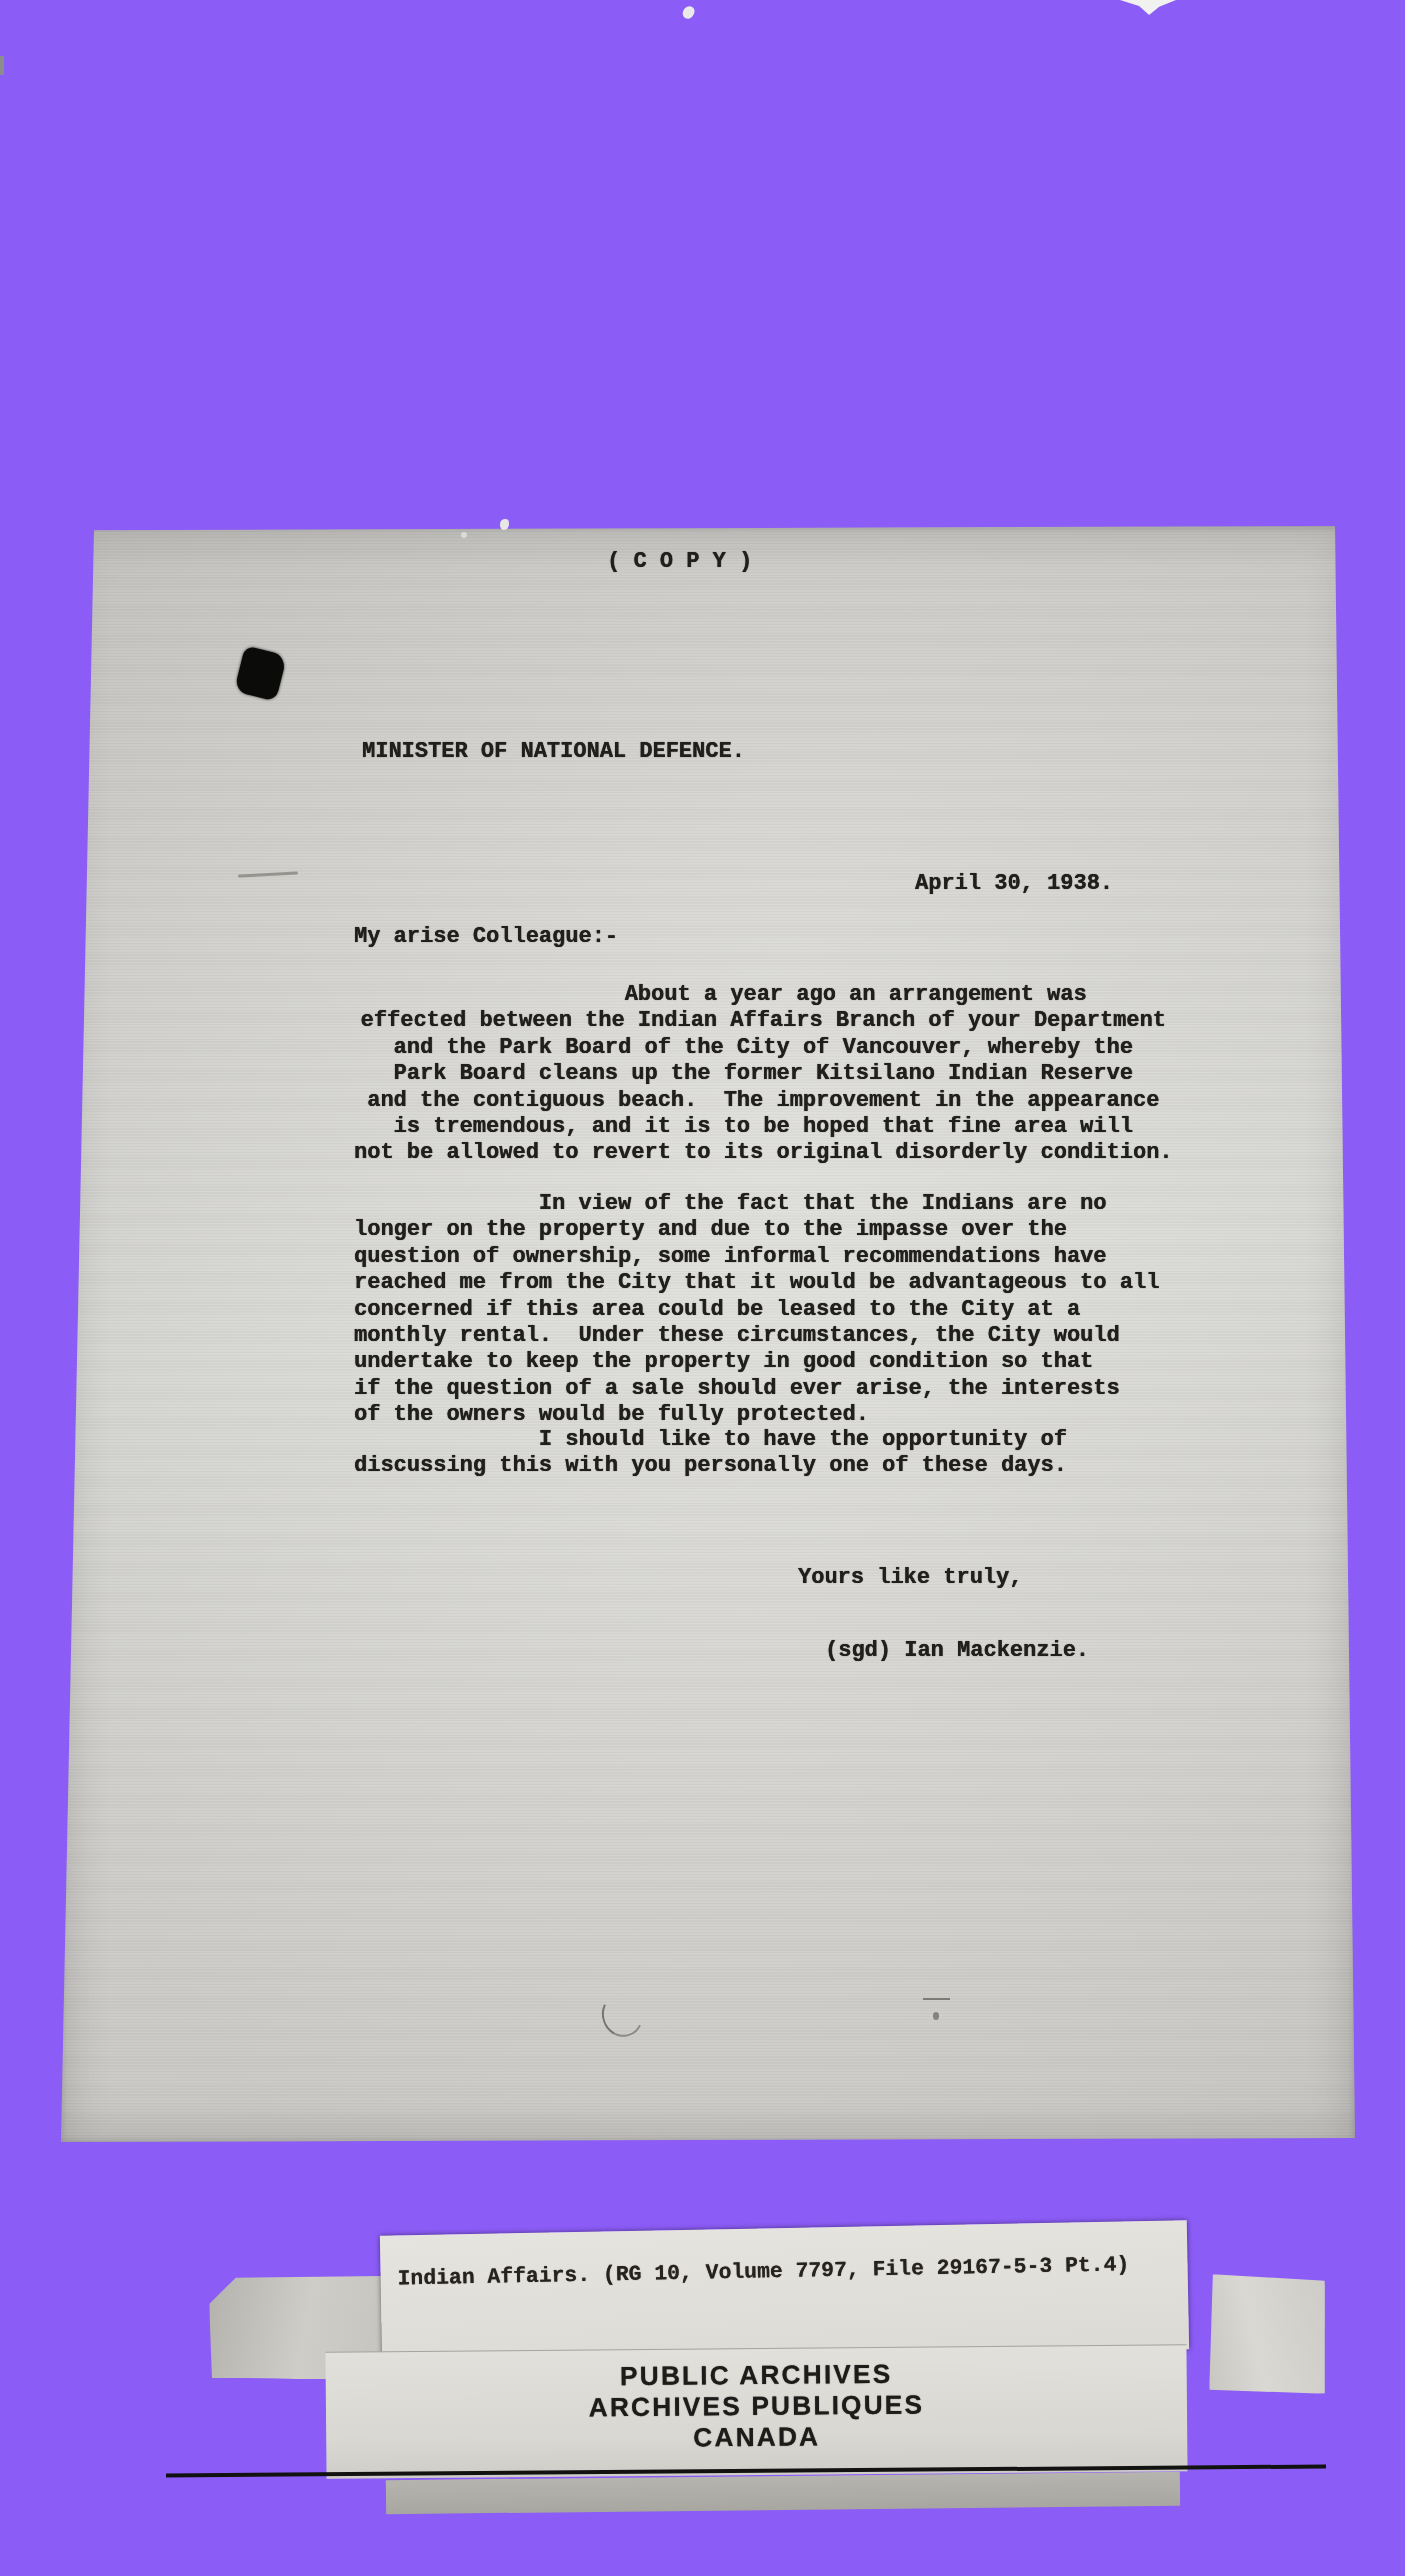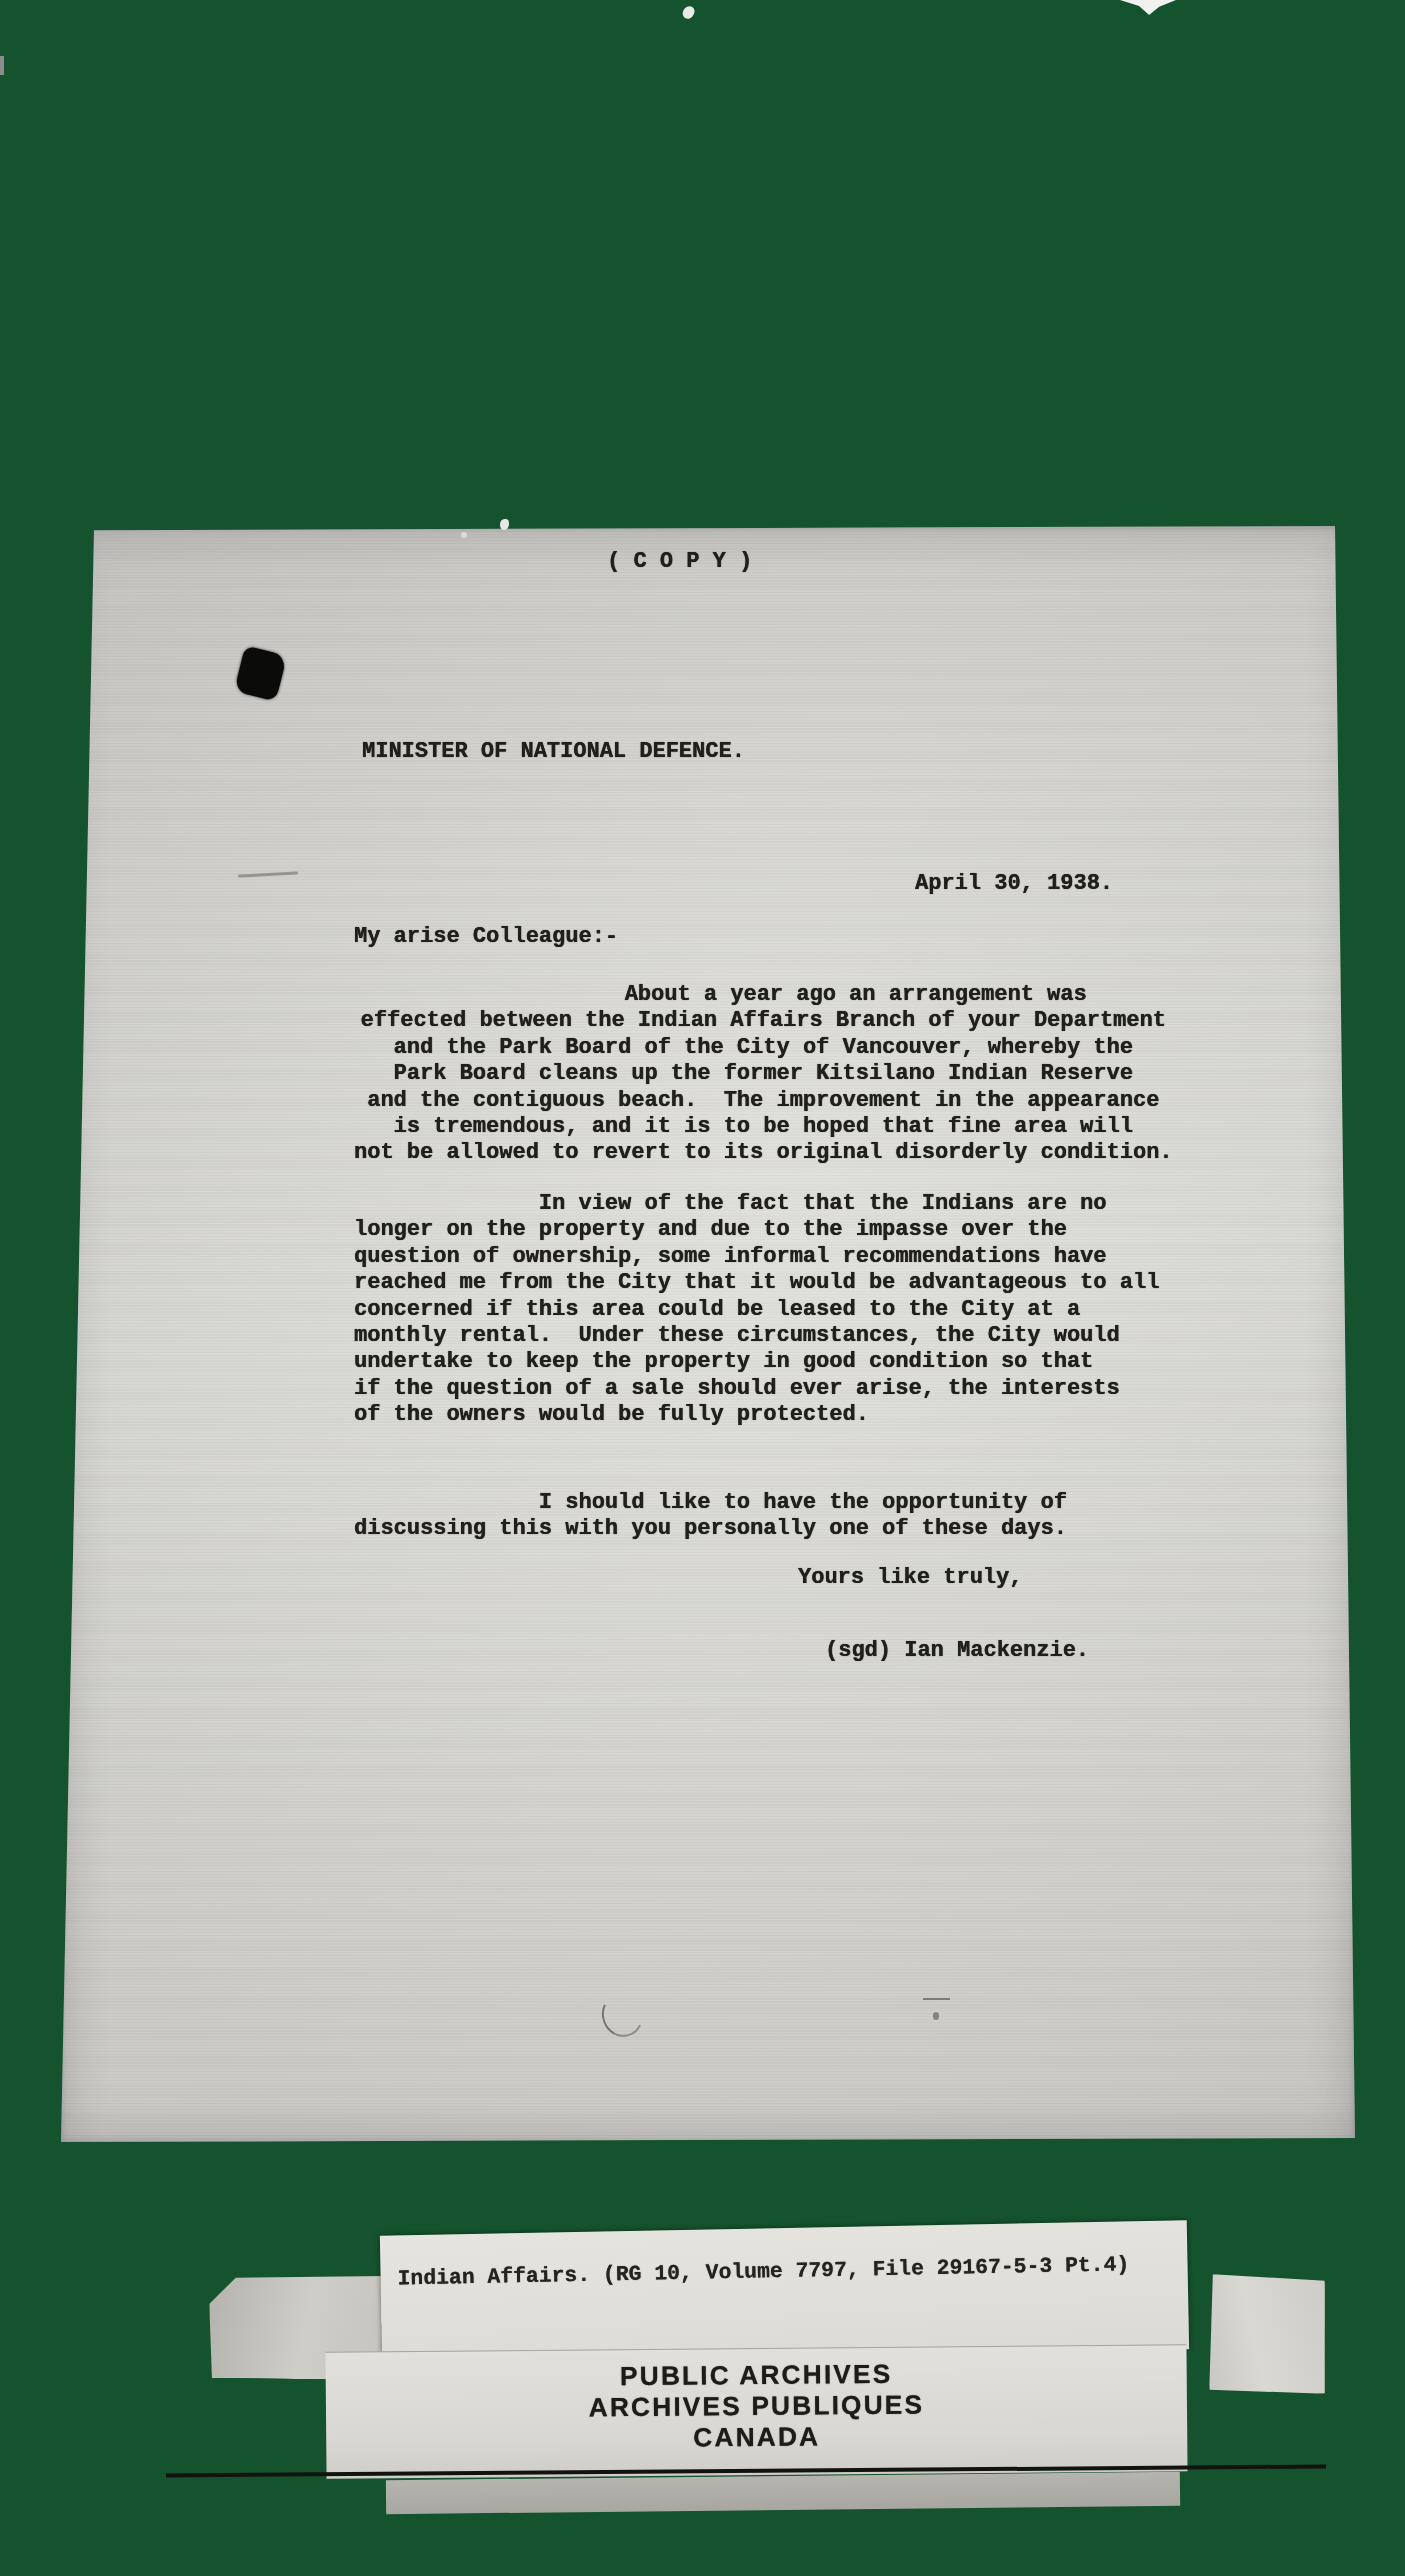--- a/index.html
+++ b/index.html
@@ -3,21 +3,21 @@
 <meta charset="utf-8">
 <style>
   html, body {
     margin: 0; padding: 0;
     width: 1405px; height: 2576px;
     background: #000;
     overflow: hidden;
     position: relative;
     font-family: "Liberation Sans", sans-serif;
   }
-  .stage { position: absolute; inset: 0; width: 1405px; height: 2576px; background:#14532d; }
+  .stage { position: absolute; inset: 0; width: 1405px; height: 2576px; background:#8b5cf6; }
 
   
   .paper {
     position: absolute;
     left: 61px; top: 526px;
     width: 1294px; height: 1616px;
     clip-path: polygon(33px 4.3px, 1274px 0px, 1294px 1612px, 0px 1616px);
     background:
       repeating-linear-gradient(0deg, rgba(0,0,0,0.025) 0 1.4px, rgba(255,255,255,0.015) 1.4px 2.9px),
       radial-gradient(ellipse at 55% 38%, rgba(255,255,255,0.10), rgba(0,0,0,0.05) 85%),
@@ -33,21 +33,21 @@
     color: #211f1c;
     text-shadow: 0 0 0.9px rgba(25,25,22,0.85), 0.4px 0.4px 0.6px rgba(40,40,36,0.55);
     white-space: pre;
   }
   .copy-head   { left: 546px;  top: 23px;  }
   .sender      { left: 301px;  top: 213px; }
   .date        { left: 854px; top: 345px; }
   .salutation  { left: 293px;  top: 398px; }
   .para1       { left: 293px;  top: 456px; text-align: center; }
   .para2       { left: 293px;  top: 665px; }
-  .para3       { left: 293px;  top: 964px; font-family: Liberation Mono, monospace;}
+  .para3       { left: 293px;  top: 901px; font-family: Liberation Mono, monospace;}
   .closing     { left: 737px; top: 1039px;}
   .signature   { left: 764px; top: 1112px;}
   .recipient   { left: 293px;  top: 1169px;}
 
   .ink-blot {
     position: absolute; left: 178px; top: 124px;
     width: 43px; height: 47px;
     background: #0b0b0a;
     border-radius: 22% 32% 24% 30%;
     transform: rotate(14deg);

